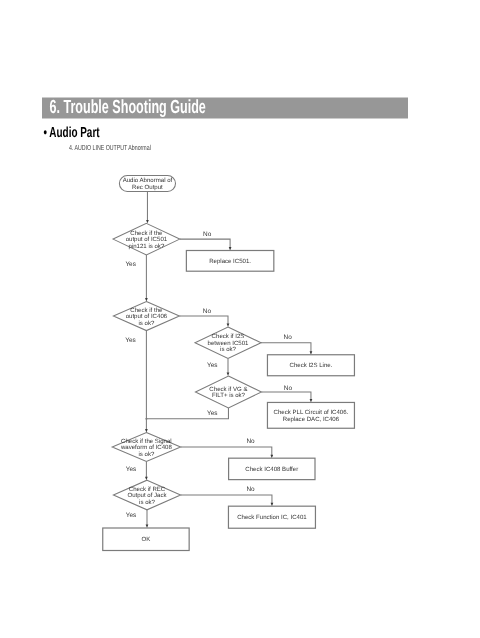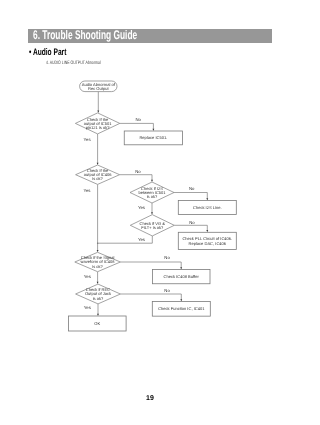--- a/index.html
+++ b/index.html
@@ -1,17 +1,17 @@
 <!DOCTYPE html>
 <html><head>
 <meta charset="utf-8">
 <style>
   html,body{margin:0;padding:0;background:#fff;width:300px;height:425px;overflow:hidden;}
   body{font-family:"Liberation Sans",sans-serif;-webkit-font-smoothing:antialiased;text-rendering:geometricPrecision;}
-  #page{position:relative;width:300px;height:298px;background:#fff;filter:blur(0.2px);}
+  #page{position:relative;width:300px;height:298px;background:#fff;filter:blur(0.2px);margin-top:36px;}
   .hdrbar{position:absolute;left:28px;top:28.5px;width:244px;height:14px;background:#979797;}
   .hdrtxt{position:absolute;left:33px;top:29.3px;color:#fff;font-weight:bold;font-size:12.6px;
      white-space:nowrap;transform:scaleX(0.665);transform-origin:left top;line-height:12.6px;}
   .bullet{position:absolute;left:29.2px;top:47.3px;font-size:9.6px;font-weight:bold;white-space:nowrap;
      transform:scaleX(0.69);transform-origin:left top;}
   .subtitle{position:absolute;left:46.4px;top:61.4px;font-size:4.9px;white-space:nowrap;color:#444;
      transform:scaleX(0.715);transform-origin:left top;}
   .pageno{position:absolute;left:0;top:395px;width:300px;text-align:center;font-size:7px;font-weight:bold;}
   svg.flow{position:absolute;left:0;top:0;}
   svg.flow text{font-family:"Liberation Sans",sans-serif;fill:#333;}

